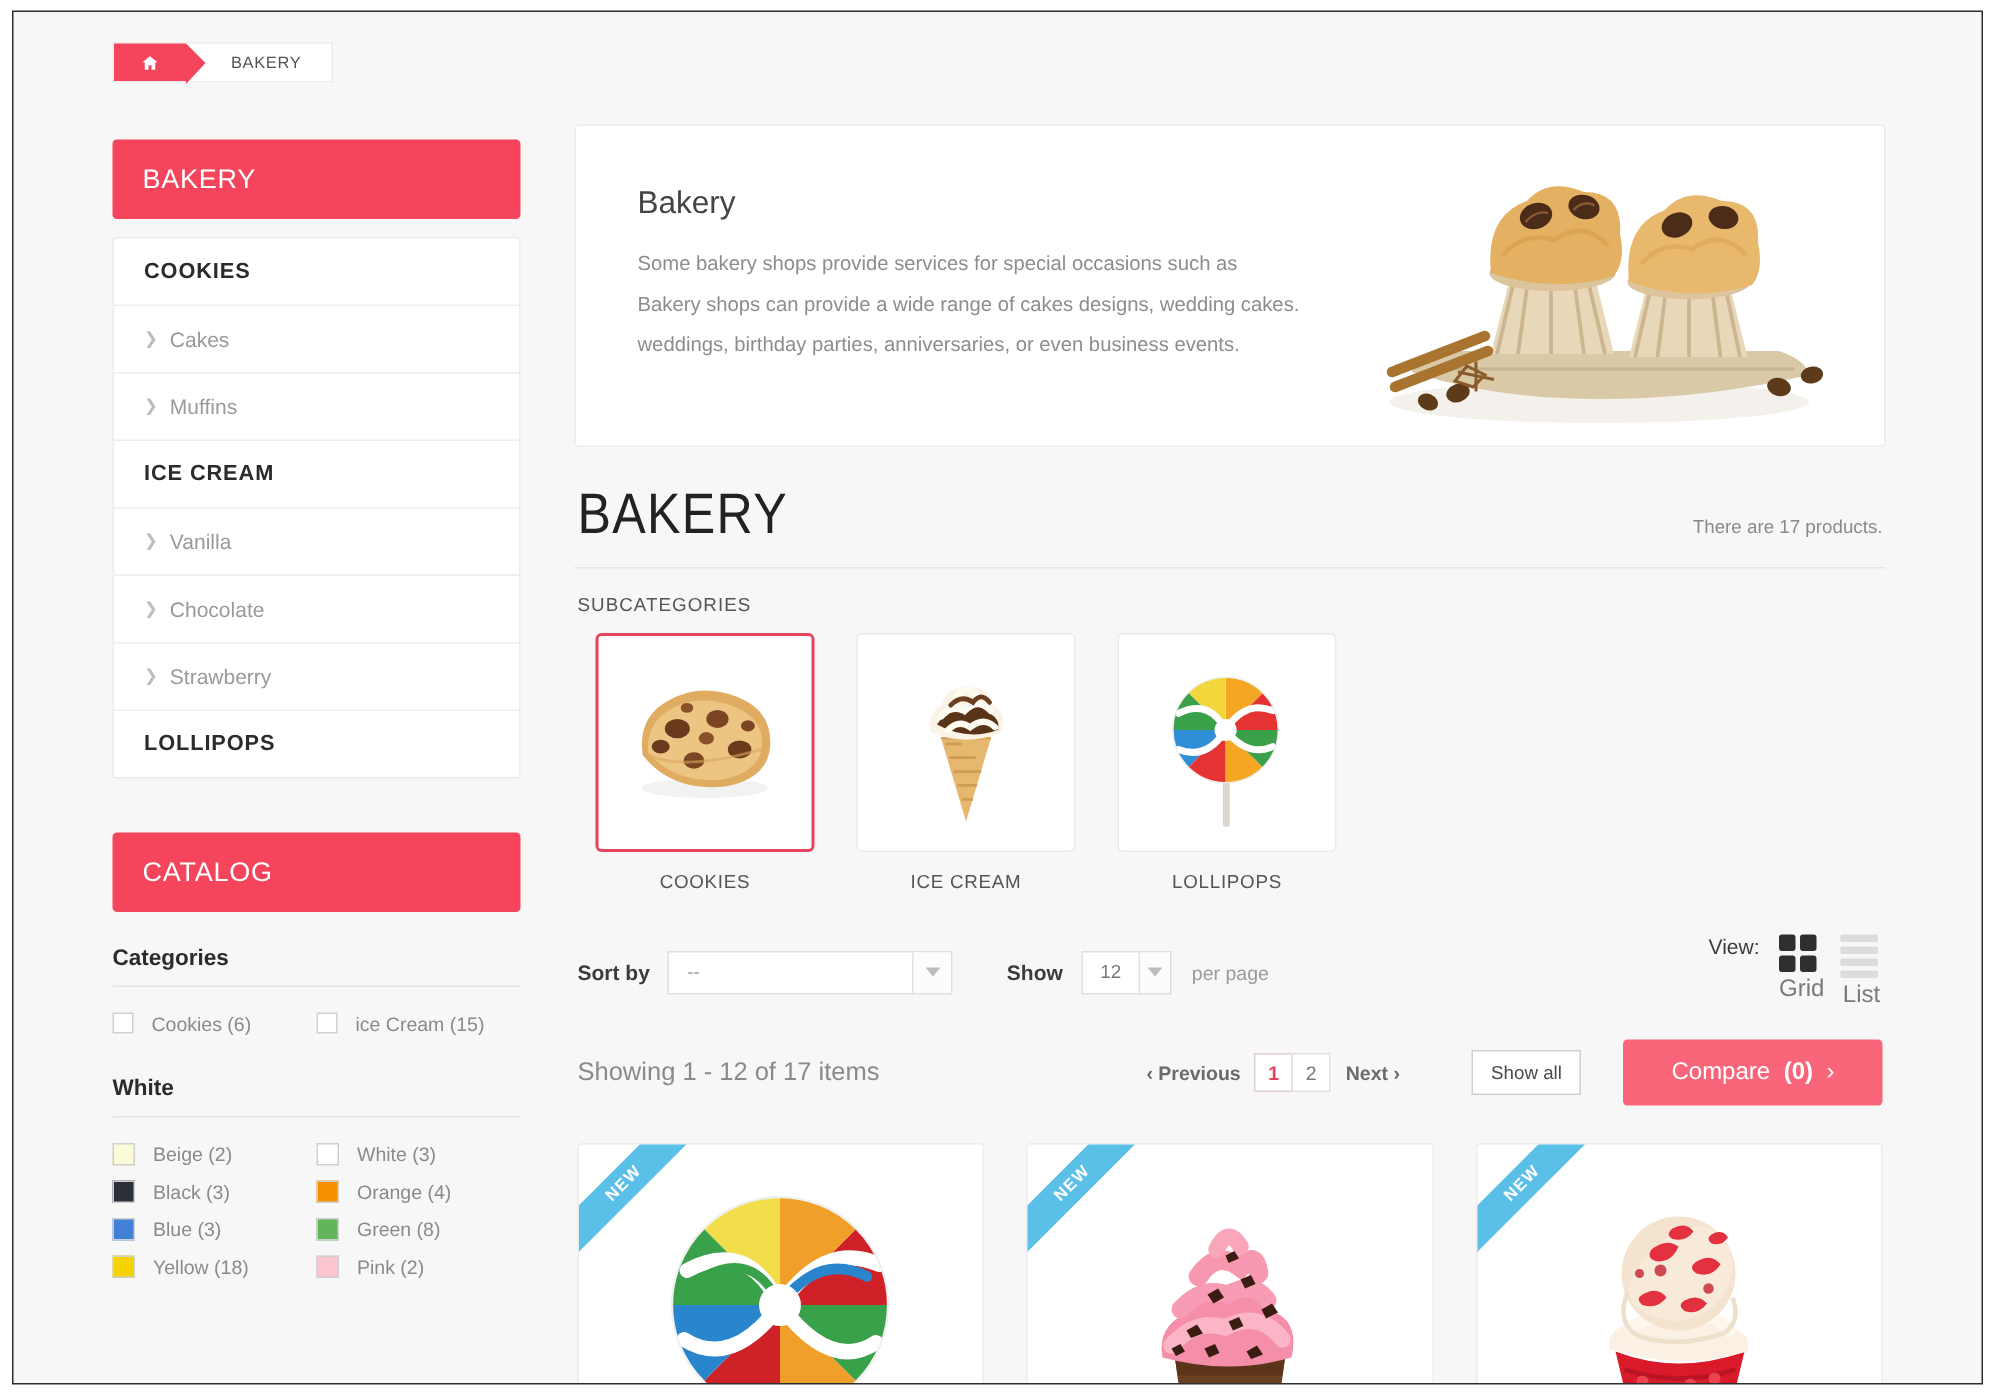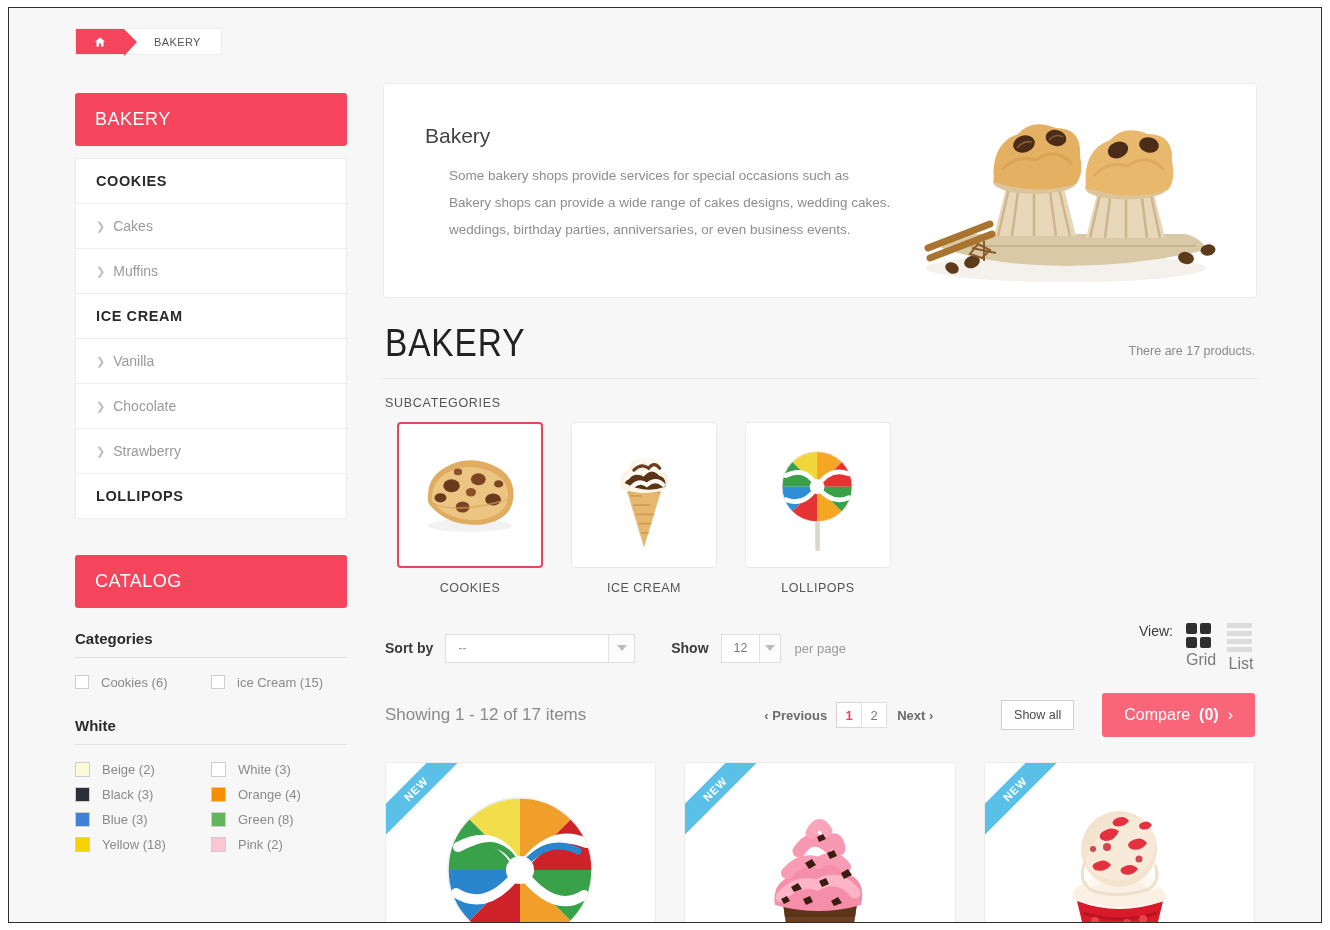--- a/index.html
+++ b/index.html
@@ -99,21 +99,21 @@
   .cat-banner {
     background: #fff;
     border: 1px solid #ececec;
     border-radius: 3px;
     height: 215px;
     position: relative;
     overflow: hidden;
   }
   .cb-text { padding: 40px 0 0 41px; width: 530px; }
   .cb-title { font-size: 21px; color: #444; font-weight: 400; margin-bottom: 14px; }
-  .cb-desc { font-size: 13.5px; color: #8d8d8d; line-height: 2.0; margin-left: 24px; }
+  .cb-desc { font-size: 13.5px; color: #8d8d8d; line-height: 2.0; }
   .cb-art {
     position: absolute; right: 10px; top: 14px;
     width: 360px; height: 190px;
   }
 
   .cat-head {
     display: flex; align-items: flex-end; justify-content: space-between;
     padding: 26px 2px 16px 2px;
     border-bottom: 1px solid #e6e6e6;
   }
@@ -205,21 +205,21 @@
     margin-left: auto;
     border: 1px solid #cfcfcf; background: #fff;
     font-size: 12.5px; color: #4a4a4a;
     padding: 7px 12px;
   }
   .compare {
     margin-left: 28px;
     background: #f9667a; color: #fff;
     border: none; border-radius: 3px;
     font-size: 16px;
-    padding: 13px 22px;
+    padding: 13px 32px;
     display: flex; align-items: center; gap: 9px;
   }
   .compare .cnum { font-weight: 700; }
 
   
   .products {
     display: flex; gap: 28px;
     padding: 25px 2px 0 2px;
   }
   .pcard {

